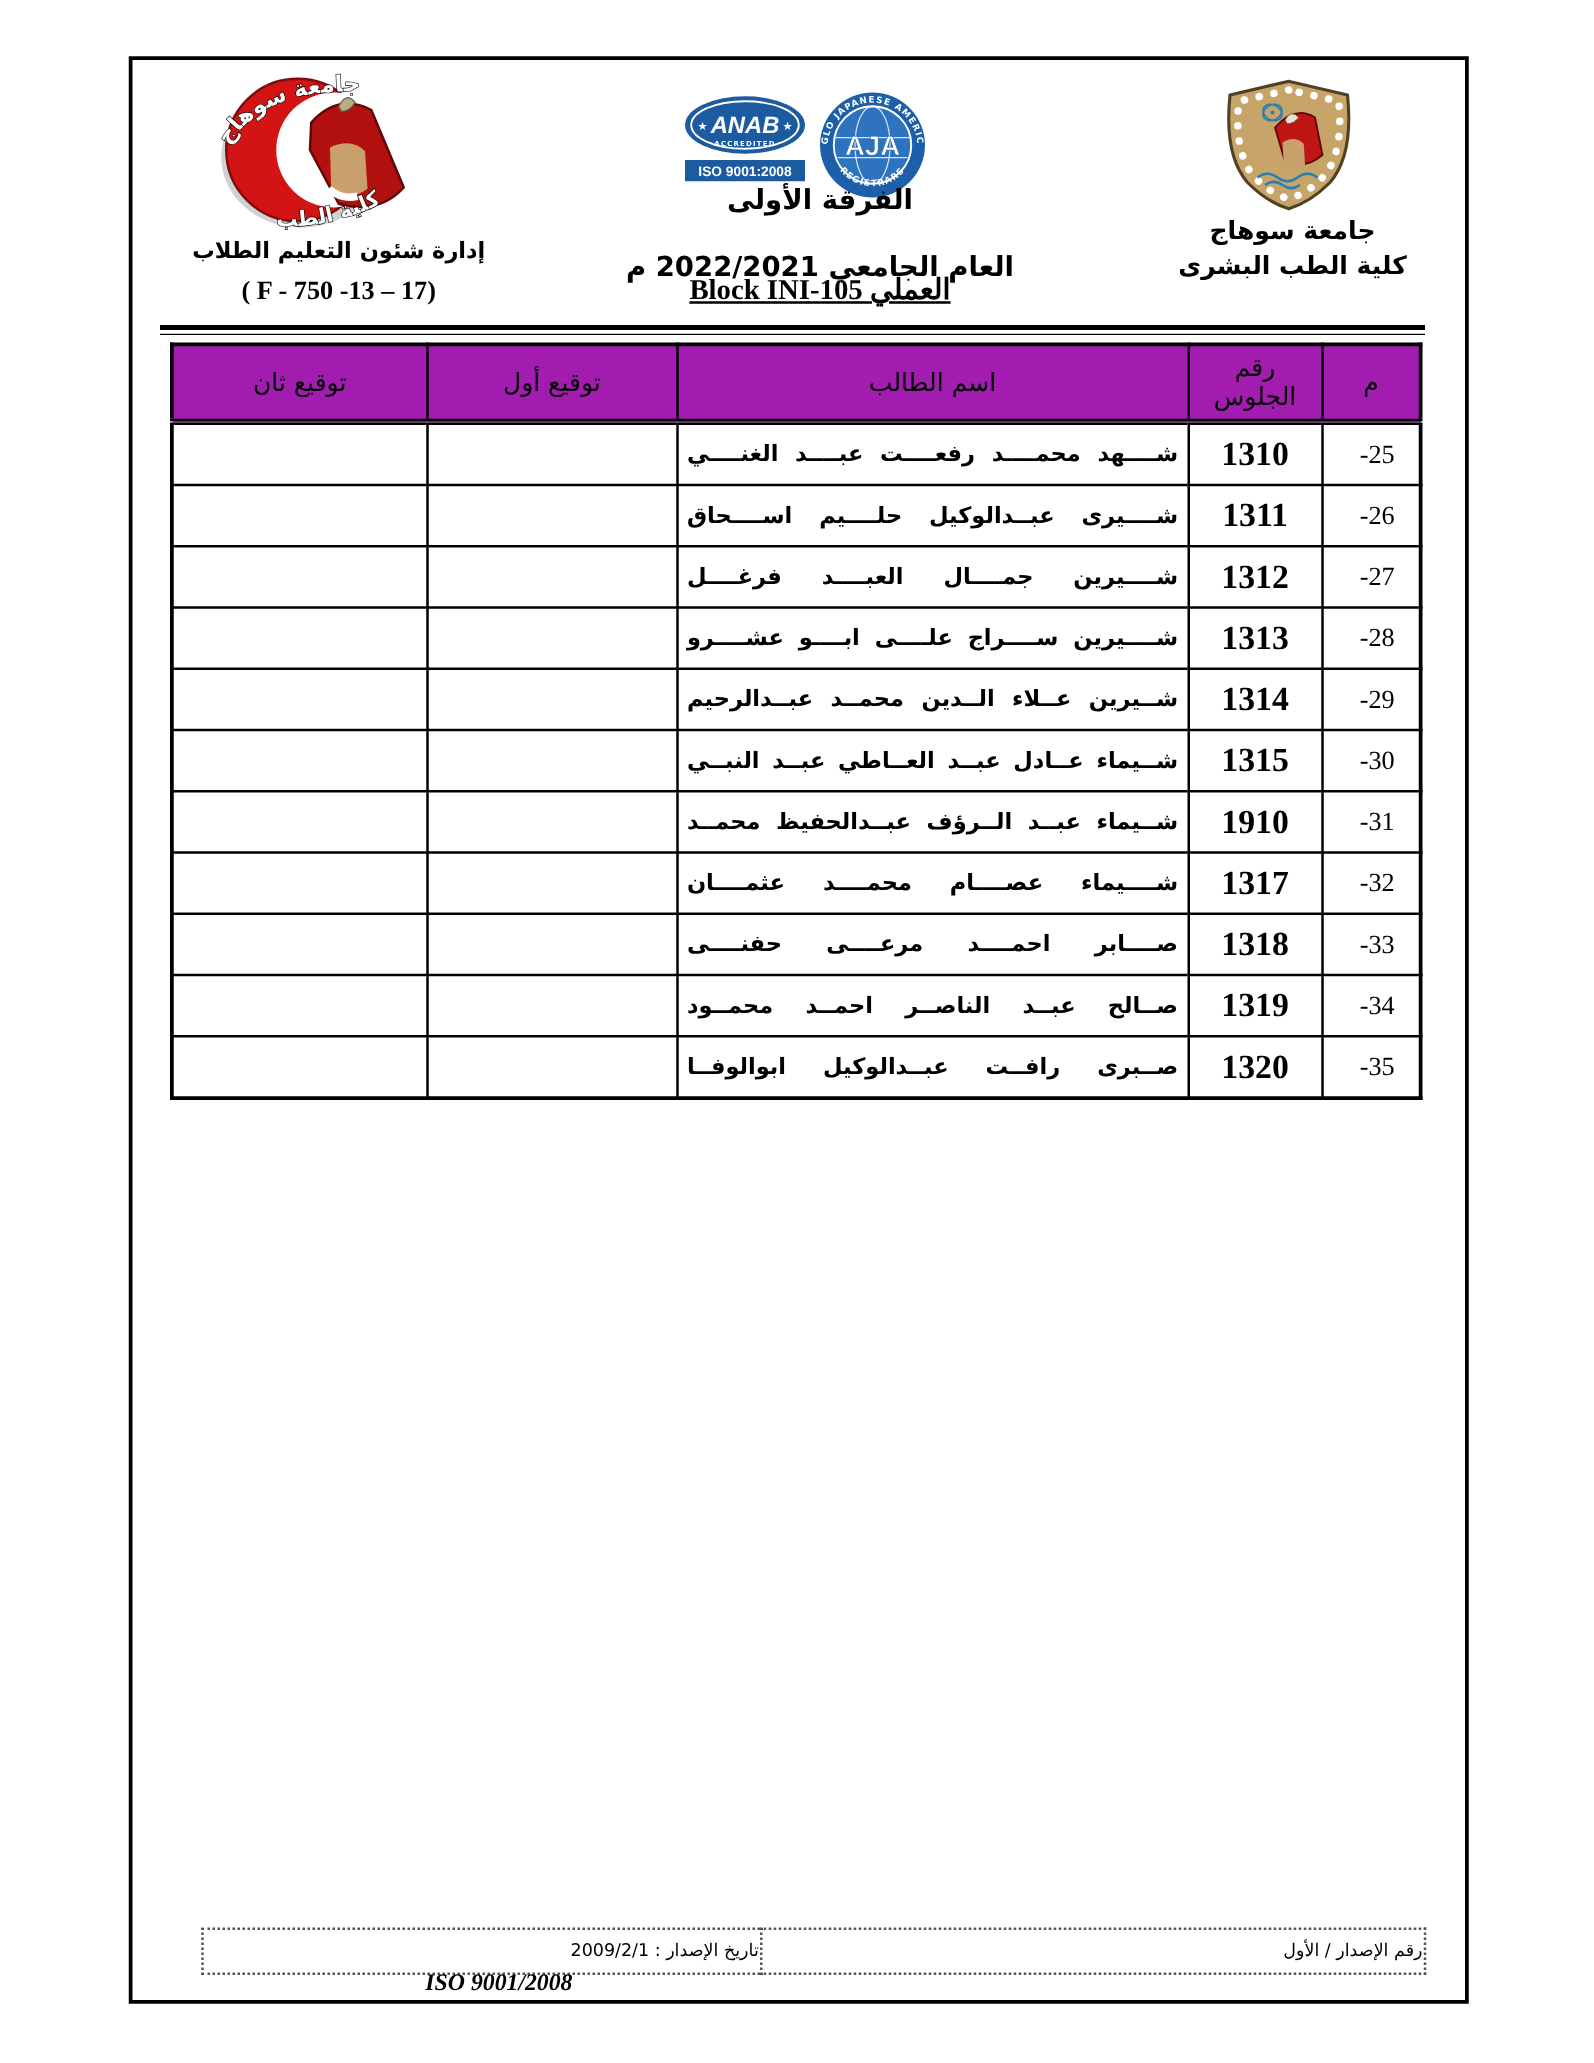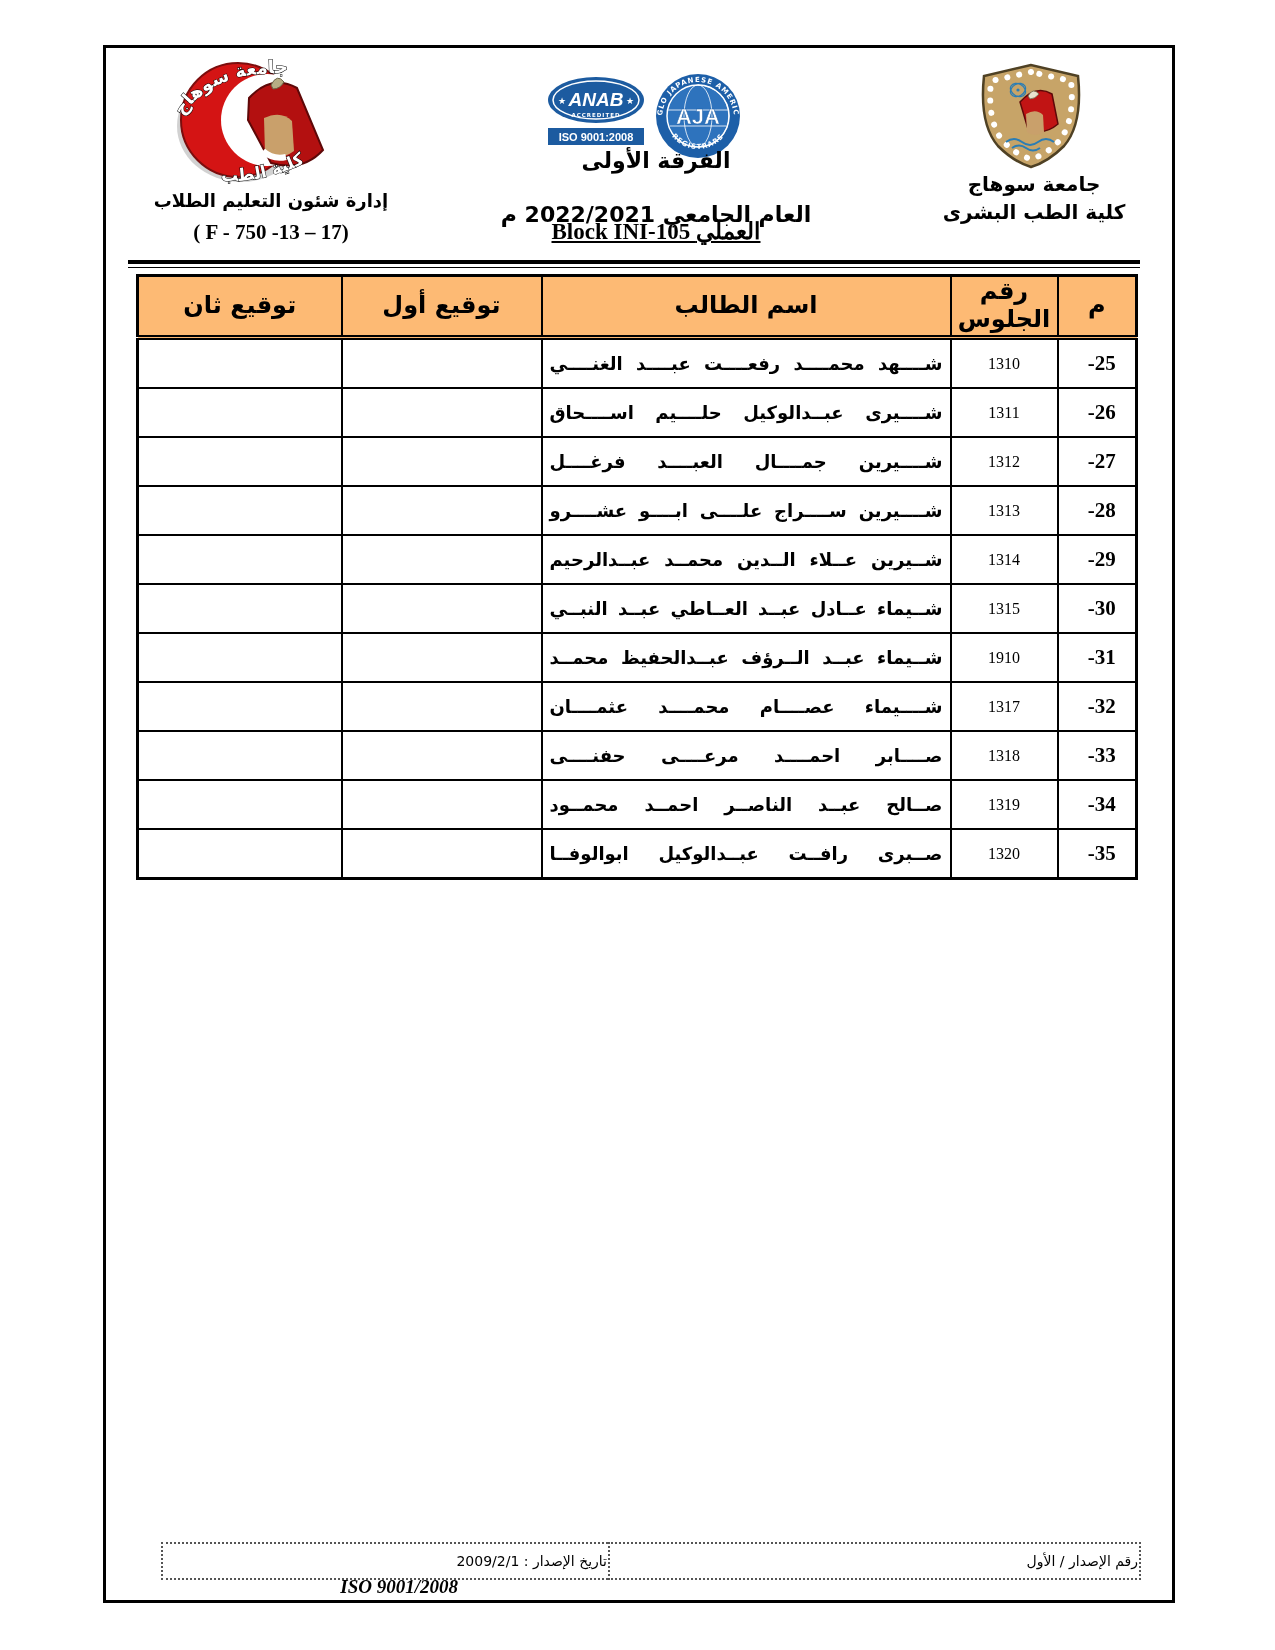--- a/index.html
+++ b/index.html
@@ -17,24 +17,24 @@
   .c-line3{left:360px;top:170px;width:380px;font-weight:bold;font-size:23px;direction:ltr;font-family:"Liberation Serif",serif;text-decoration:underline;}
   .r-line1{left:828px;top:124px;width:200px;font-weight:bold;font-size:20px;}
   .r-line2{left:828px;top:152px;width:200px;font-weight:bold;font-size:20px;}
 
   .rule1{left:22px;top:212px;width:1012px;height:4px;background:#000;}
   .rule2{left:22px;top:219px;width:1012px;height:1px;background:#000;}
 
   
   .tablewrap{left:30px;top:226px;}
   table.main{border-collapse:collapse;direction:rtl;table-layout:fixed;width:999px;border:3px solid #000;}
-  table.main thead td{background:#fdba74;height:56px;border:2px solid #000;border-bottom:5px double #000;font-weight:bold;font-size:24px;text-align:center;vertical-align:middle;line-height:1.15;}
+  table.main thead td{background:#a21caf;height:56px;border:2px solid #000;border-bottom:5px double #000;font-weight:normal;font-size:20px;text-align:center;vertical-align:middle;line-height:1.15;}
   table.main tbody td{height:45px;border:2px solid #000;vertical-align:middle;overflow:hidden;}
-  td.c-m{direction:ltr;text-align:center;font-family:"Liberation Serif",serif;font-weight:bold;font-size:21px;padding-left:11px;}
-  td.c-seat{direction:ltr;text-align:center;font-family:"Liberation Serif",serif;font-weight:normal;font-size:16px;}
+  td.c-m{direction:ltr;text-align:center;font-family:"Liberation Serif",serif;font-weight:normal;font-size:21px;padding-left:11px;}
+  td.c-seat{direction:ltr;text-align:center;font-family:"Liberation Serif",serif;font-weight:bold;font-size:27px;}
   td.c-name{font-weight:bold;font-size:18px;padding:0 7px;text-align:justify;text-align-last:justify;}
   td.c-sig{background:#fff;}
 
   
   .footwrap{left:55px;top:1494px;}
   table.foot{border-collapse:collapse;direction:rtl;table-layout:fixed;width:978px;border:2px dotted #555;}
   table.foot td{border:2px dotted #555;height:32px;text-align:right;vertical-align:middle;font-size:14px;}
   .iso-line{left:112px;top:1528px;width:240px;font-family:"Liberation Serif",serif;font-weight:bold;font-style:italic;font-size:19px;direction:ltr;text-align:right;}
 
   

